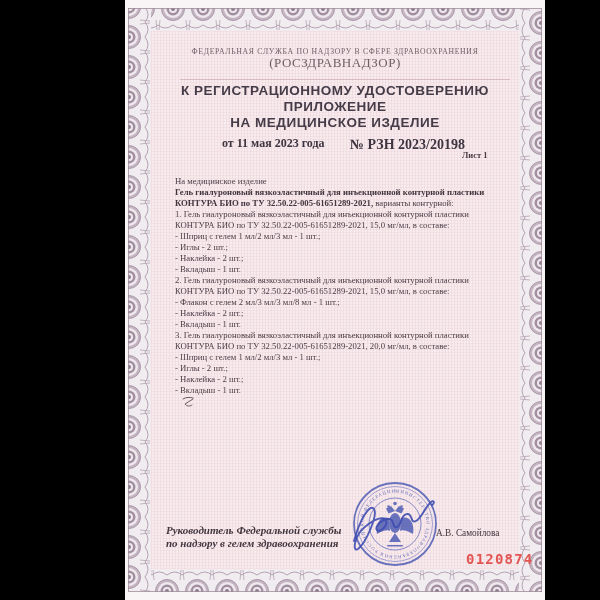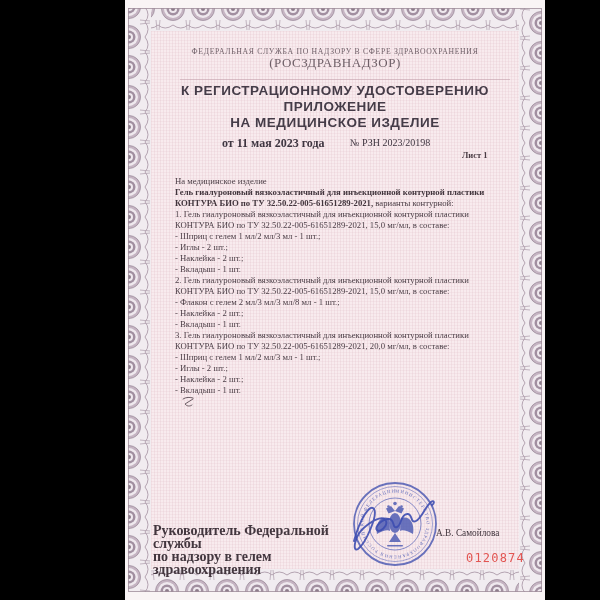--- a/index.html
+++ b/index.html
@@ -31,38 +31,38 @@
   .divider{
     left:55px;top:79px;width:330px;height:1px;
     background:rgba(193,158,170,.55);
   }
   .title{
     left:0;top:83px;width:420px;text-align:center;
     font-family:"Liberation Sans", sans-serif;font-weight:bold;
     font-size:13.5px;line-height:16px;letter-spacing:.5px;color:#453c48;
   }
   .issue-date{left:97px;top:136px;font-weight:bold;font-size:12px;color:#3e3540;}
-  .issue-number{left:225px;top:137px;font-weight:normal;font-size:10px;color:#3e3540;}
+  .issue-number{left:225px;top:137px;font-weight:bold;font-size:14px;color:#3e3540;}
   .sheet{left:337px;top:150px;font-weight:bold;font-size:8.5px;color:#4a3d45;}
   .bodytext{
     left:50px;top:176px;width:332px;
     font-size:8.7px;line-height:11px;color:#4a3d45;
   }
   .bodytext .b{font-weight:bold;color:#42353d;}
   .penmark{left:55px;top:396px;width:16px;height:12px;}
   .signer-title{
-    left:28px;top:524px;width:220px;
-    font-weight:bold;font-size:14px;line-height:13px;color:#42363e;
+    left:41px;top:524px;width:220px;
+    font-weight:bold;font-size:11px;line-height:13px;color:#42363e;font-style:italic;
   }
   .stamp-wrap{left:215px;top:469px;width:110px;height:110px;}
   .signer-name{left:311px;top:528px;font-weight:normal;font-size:9.3px;color:#42363e;}
   .serial{
     left:341px;top:551px;
     font-family:"DejaVu Sans Mono", monospace;
-    font-size:12px;font-weight:normal;letter-spacing:1.2px;color:#e25552;
+    font-size:14px;font-weight:bold;letter-spacing:1.2px;color:#e25552;
   }
 </style>
 </head>
 <body>
 
 <div class="paper">
 
   <svg class="frame" viewBox="0 0 420 600" aria-hidden="true">
     <defs>
       <pattern id="ornT" width="30" height="23" patternUnits="userSpaceOnUse">

